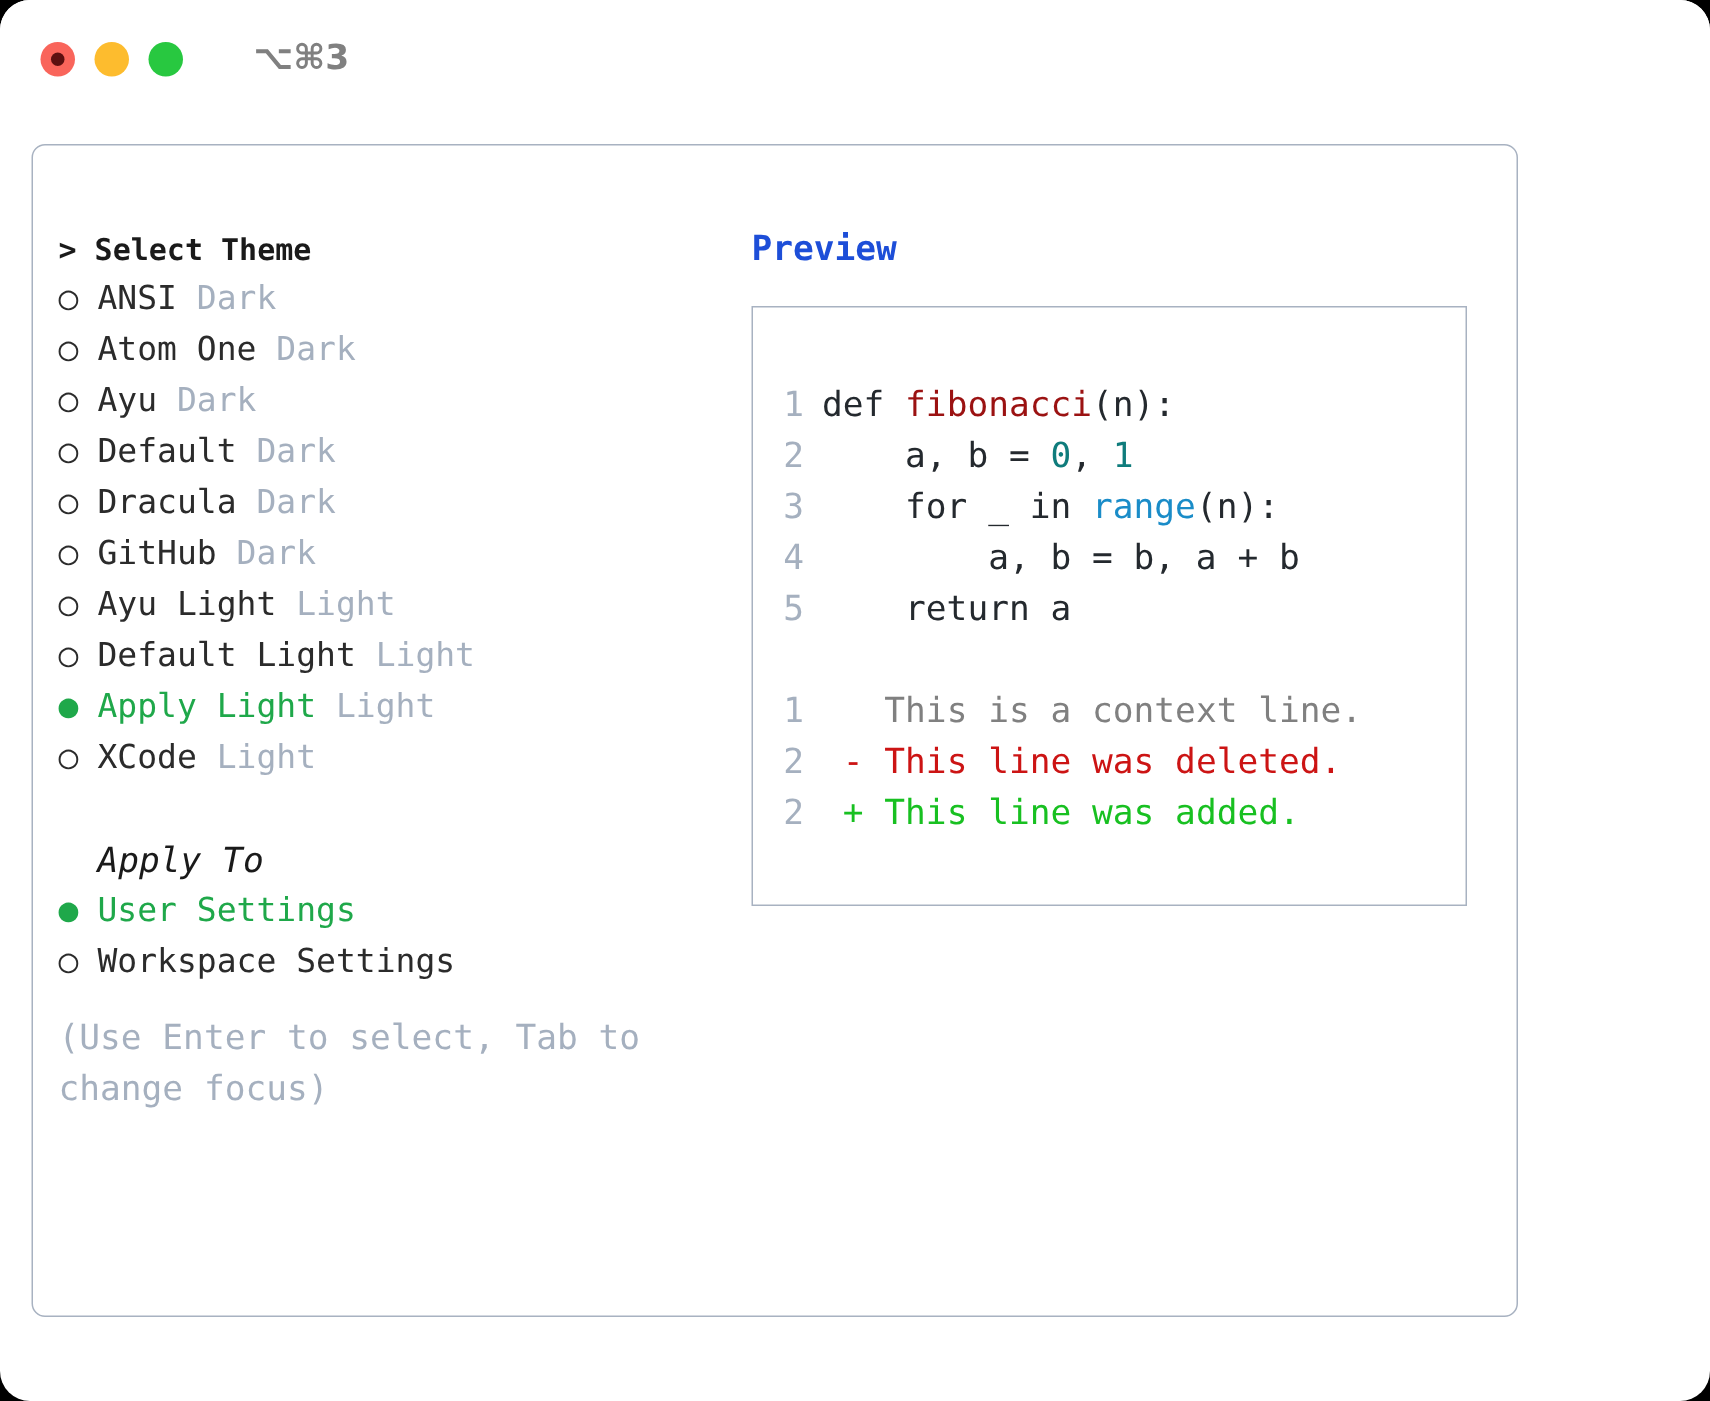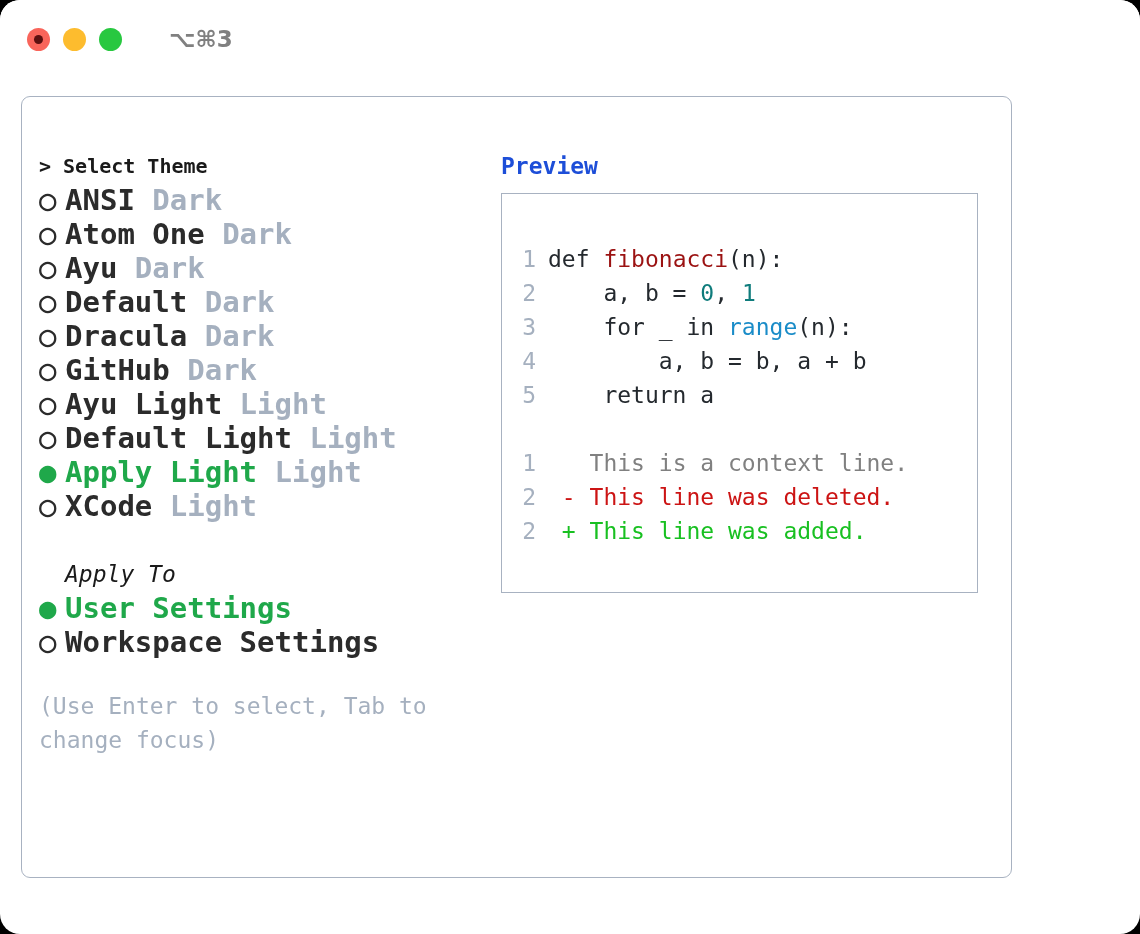--- a/index.html
+++ b/index.html
@@ -89,25 +89,24 @@
     width: 440px;
   }
   .section-title {
     font-size: 20px;
     font-weight: 700;
     color: #1a1a1a;
     line-height: 34px;
     white-space: pre;
   }
   .opt-row {
-    font-size: 29px;
+    font-size: 22px;
     line-height: 34px;
     color: #2b2b2b;
     white-space: pre;
-    font-weight: bold;
   }
   .bullet {
     display: inline-block;
     width: 26px;
     color: #2b2b2b;
   }
   .bullet.sel { color: #1fa84a; }
   .opt-label {}
   .opt-row.selected .opt-label { color: #1fa84a; }
   .opt-kind {
@@ -117,42 +116,42 @@
 
   .apply-title {
     font-size: 23px;
     color: #1a1a1a;
     line-height: 34px;
     white-space: pre;
     padding-left: 26px;
     font-style: italic;
   }
   .hint {
-    margin-top: 30px;
+    margin-top: 16px;
     font-size: 23px;
     line-height: 34px;
     color: #a5b0bf;
     width: 400px;
   }
 
   
   .right-col {
     position: absolute;
     left: 479px;
     top: 52px;
     width: 490px;
   }
   .preview-title {
     font-size: 23px;
     font-weight: 700;
     color: #1d4ed8;
     line-height: 34px;
   }
   .preview-box {
-    margin-top: 10px;
+    margin-top: 21px;
     width: 477px;
     height: 400px;
     border: 1.6px solid #a8b2c1;
     box-sizing: border-box;
     background: #ffffff;
     position: relative;
   }
   .code {
     position: absolute;
     left: 20px;

